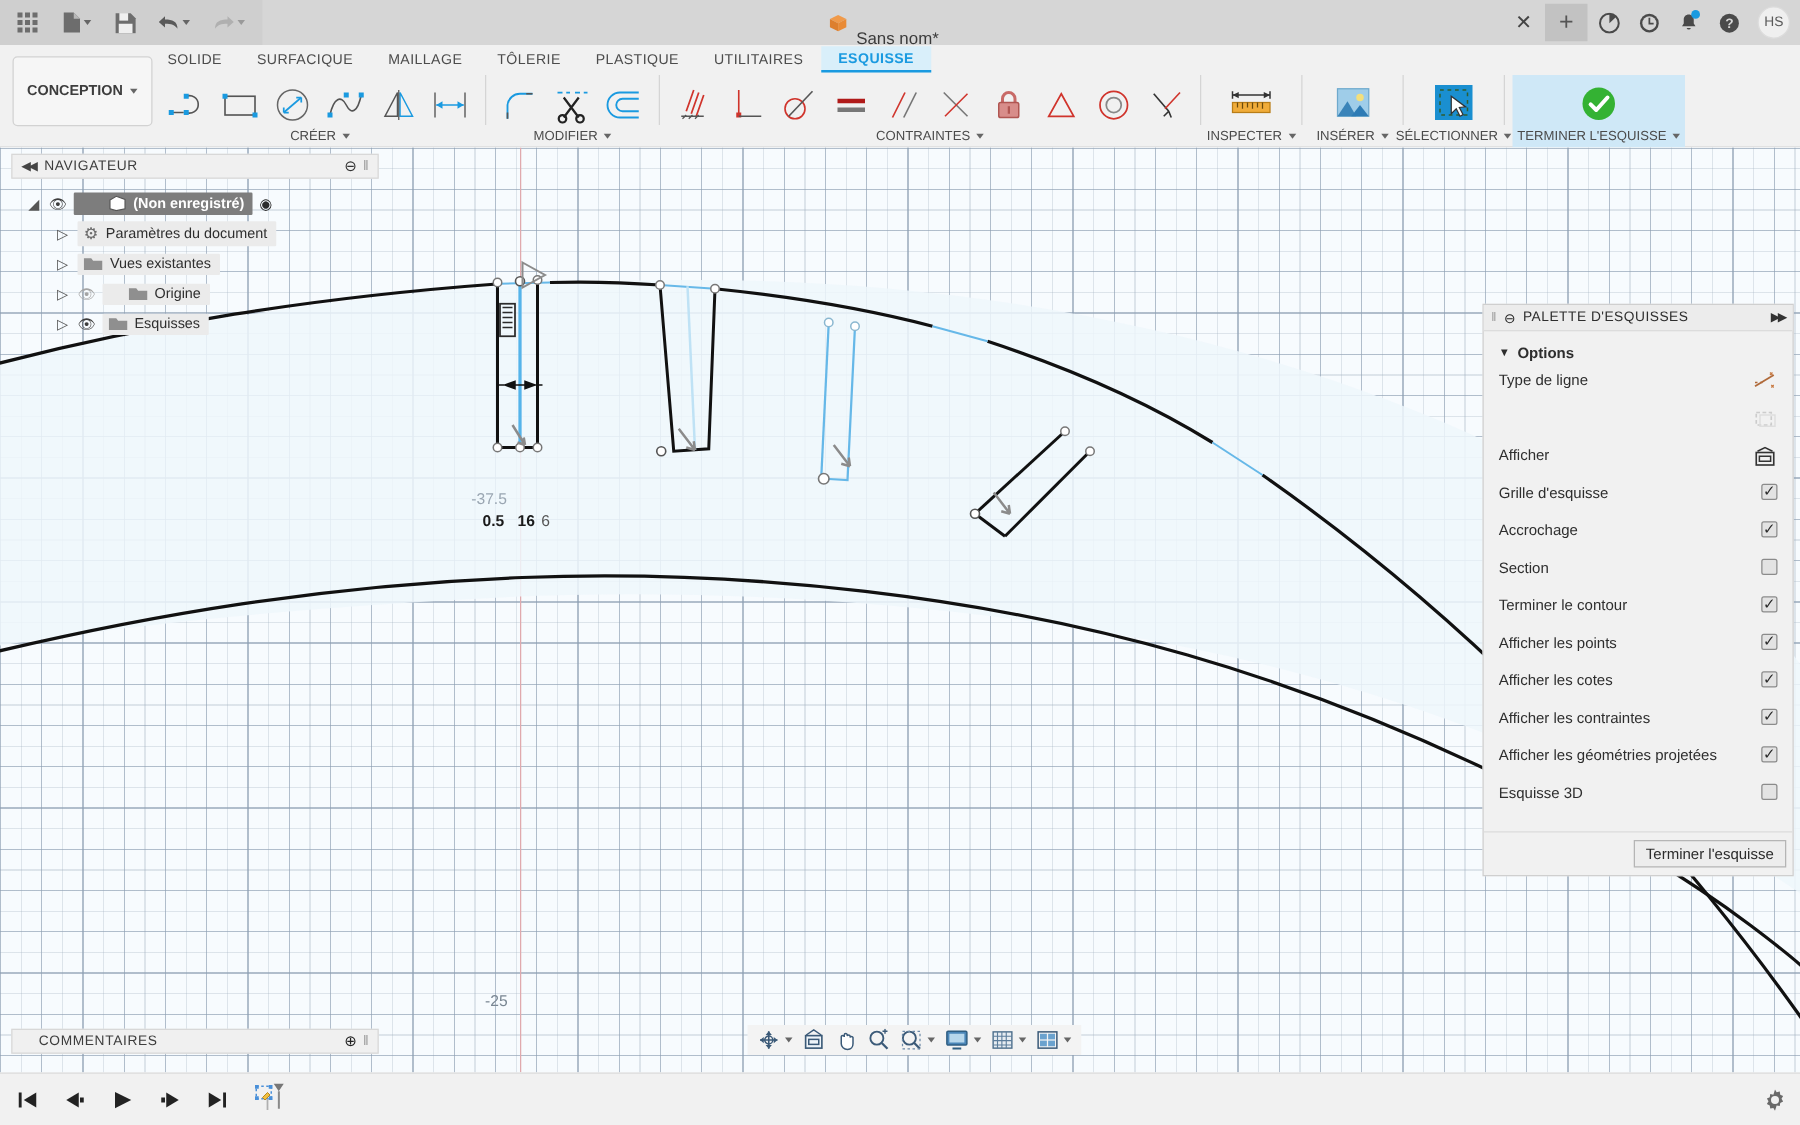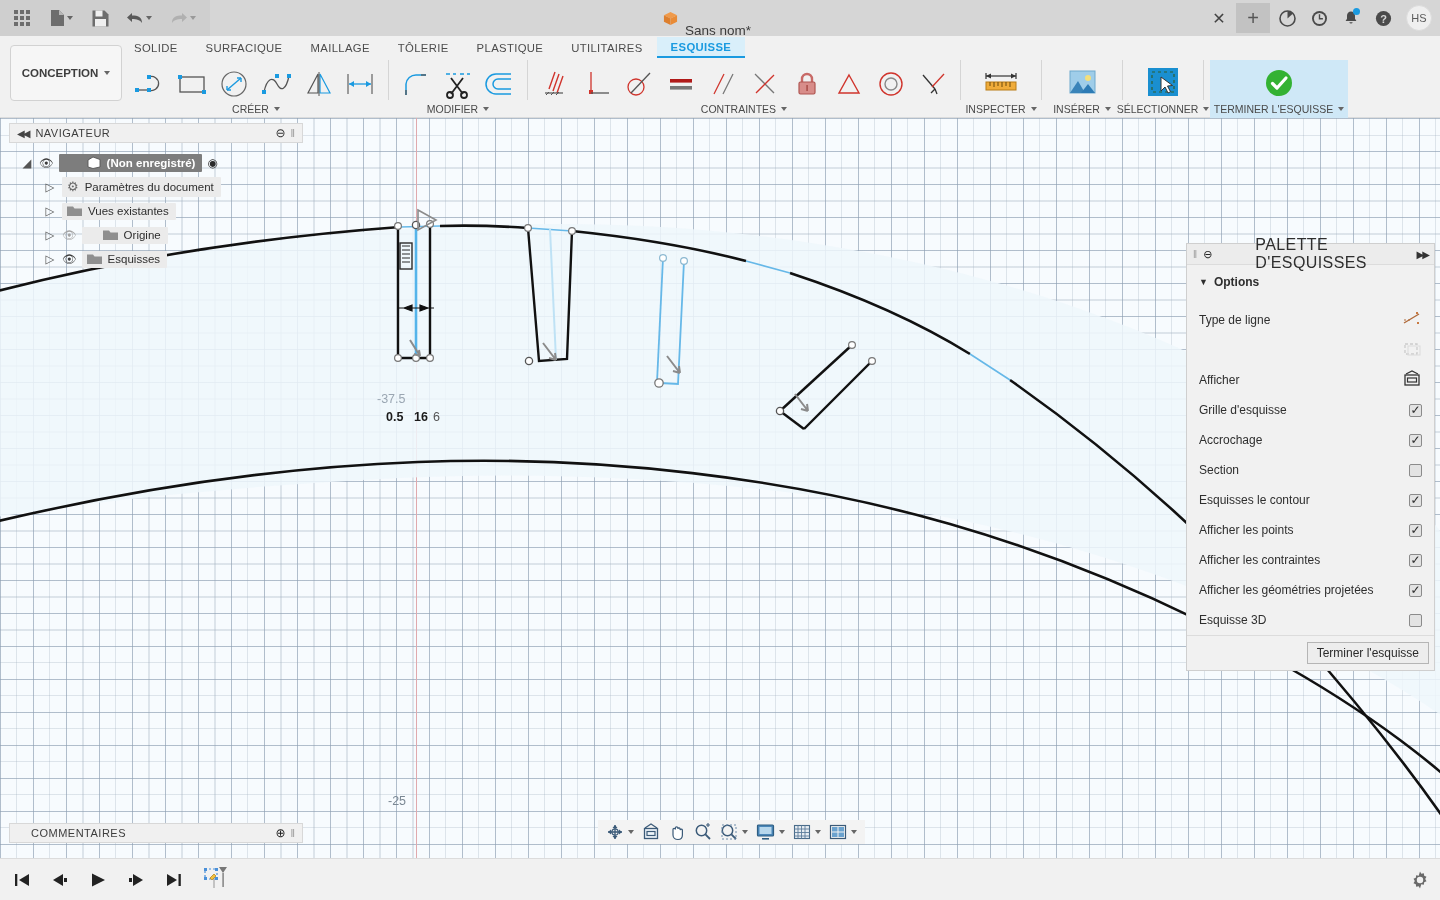--- a/index.html
+++ b/index.html
@@ -131,24 +131,24 @@
   
   .palette {
     position: absolute; left: 1186px; top: 243px; width: 249px;
     background: #f1f1f1; border: 1px solid #cfcfcf;
     font-size: 12px; color: #2e2e2e;
   }
   .palette-hdr {
     height: 21px; display: flex; align-items: center; gap: 6px; padding: 0 6px;
     border-bottom: 1px solid #dcdcdc; background: #ececec;
   }
-  .palette-hdr .ttl { font-size: 16px; letter-spacing: .4px; margin-left: 37px; }
+  .palette-hdr .ttl { font-size: 11px; letter-spacing: .4px; }
   .palette-body { padding: 6px 0 8px 0; }
   .opt-header { display: flex; align-items: center; gap: 6px; padding: 4px 12px 8px 12px; font-weight: bold; font-size: 12px; }
-  .opt-row { display: flex; align-items: flex-end; height: 30px; padding: 0 12px; }
+  .opt-row { display: flex; align-items: flex-start; height: 30px; padding: 0 12px; }
   .opt-row .lab { flex: 1; font-size: 12px; }
   .chk { width: 13px; height: 13px; border: 1px solid #8b8b8b; background: #e3e3e3; border-radius: 2px; display:flex;align-items:center;justify-content:center; }
   .chk.on::after { content: "✓"; font-size: 12px; color: #2b2b2b; line-height: 1; margin-top: -1px;}
   .palette-footer { border-top: 1px solid #dcdcdc; padding: 6px 5px; display: flex; justify-content: flex-end; }
   .pbtn { border: 1px solid #b5b5b5; background: #ededed; font-size: 12px; padding: 3px 9px; color: #2b2b2b; }
 
   
   .viewcube { position: absolute; left: 1348px; top: 155px; width: 56px; height: 56px; }
   .vc-face { width: 56px; height: 56px; border: 1px solid #b7b7b7; background: rgba(235,238,241,.82); display:flex;align-items:center;justify-content:center; }
   .vc-face span { font-size: 11.5px; color: #6f7a84; letter-spacing: 2px; transform: rotate(-90deg); }
@@ -723,25 +723,29 @@
       </div>
       <div class="opt-row">
         <span class="lab">Accrochage</span>
         <span class="chk on"></span>
       </div>
       <div class="opt-row">
         <span class="lab">Section</span>
         <span class="chk"></span>
       </div>
       <div class="opt-row">
-        <span class="lab">Esquisses le contour</span>
+        <span class="lab">Terminer le contour</span>
         <span class="chk on"></span>
       </div>
       <div class="opt-row">
         <span class="lab">Afficher les points</span>
+        <span class="chk on"></span>
+      </div>
+      <div class="opt-row">
+        <span class="lab">Afficher les cotes</span>
         <span class="chk on"></span>
       </div>
       <div class="opt-row">
         <span class="lab">Afficher les contraintes</span>
         <span class="chk on"></span>
       </div>
       <div class="opt-row">
         <span class="lab">Afficher les géométries projetées</span>
         <span class="chk on"></span>
       </div>

